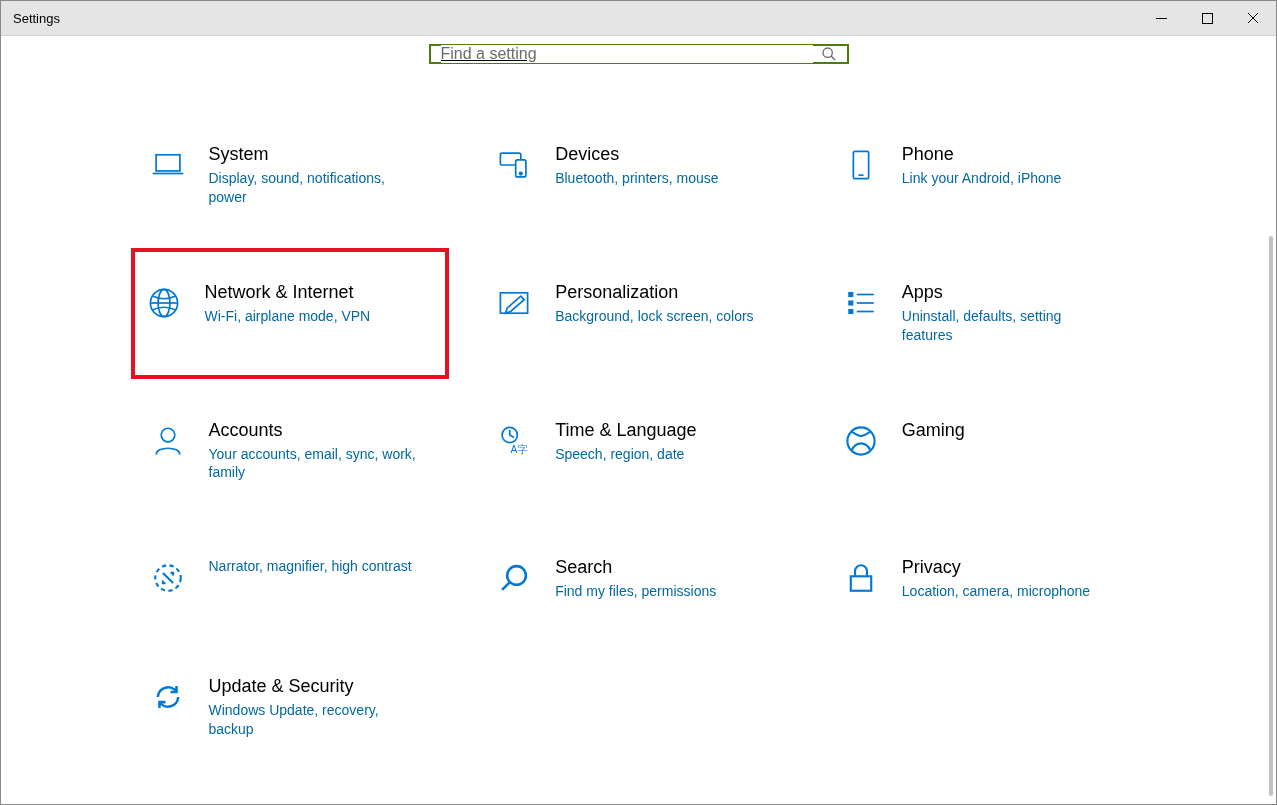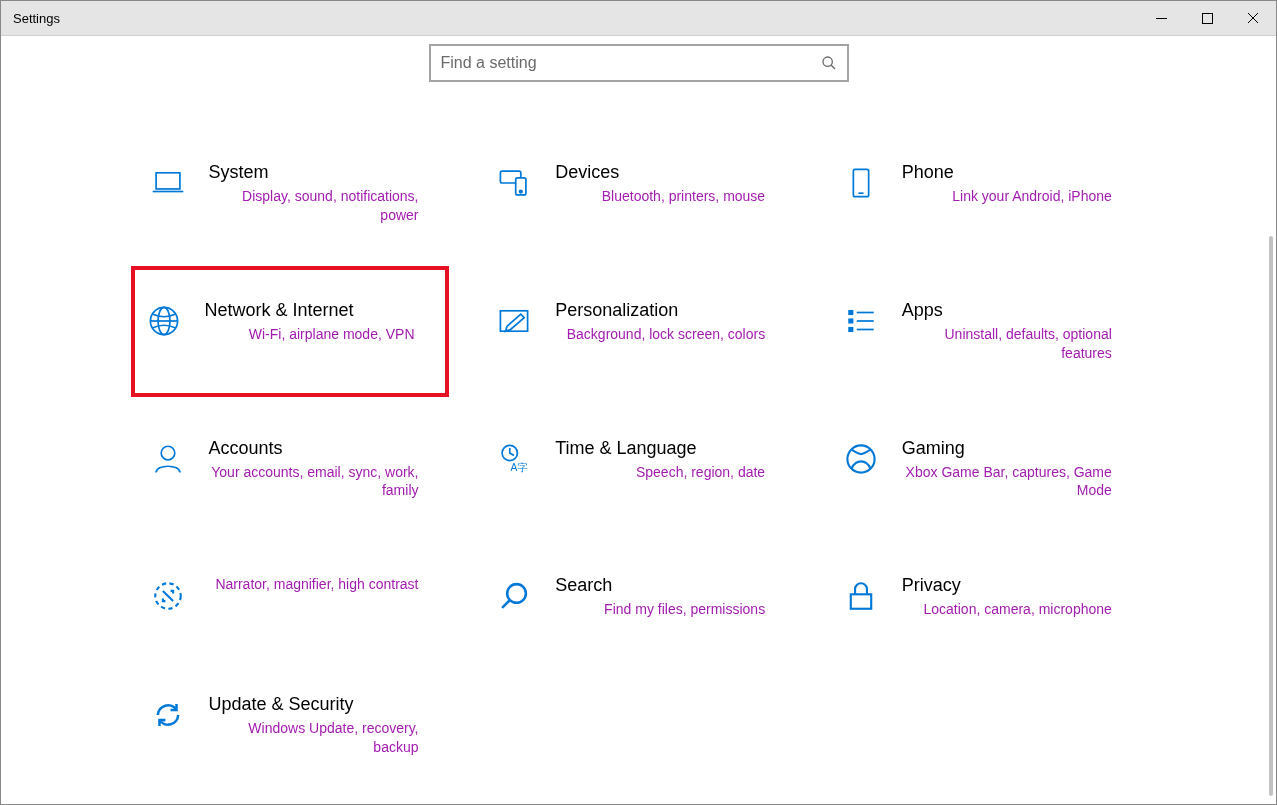--- a/index.html
+++ b/index.html
@@ -44,26 +44,27 @@
     height: calc(100% - 35px);
     overflow: hidden;
   }
   .searchwrap {
     display:flex;
     justify-content:center;
     margin-top: 8px;
   }
   .searchbox {
     width: 420px;
-    height: 38px;
-    border: 2px solid #a3a3a3;
+    height: 20px;
+    border: 2px solid #4d7c0f;
     display:flex;
     align-items:center;
     padding: 0 10px;
     justify-content: space-between;
+    text-decoration: underline;
   }
   .searchbox input {
     border:none;
     outline:none;
     font-size: 16px;
     width: 100%;
     color:#000;
   }
   .searchbox input::placeholder { color:#6b6b6b; }
   .search-ico { color:#6b6b6b; margin-left:8px; display:flex; }
@@ -101,24 +102,23 @@
   .cat-icon svg { width: 34px; height: 34px; }
   .cat-text { flex:1; }
   .cat-title {
     font-size: 18px;
     color:#000;
     font-weight: 400;
     margin-bottom: 4px;
   }
   .cat-desc {
     font-size: 14px;
-    color: #a21caf;
+    color: #0369a1;
     line-height: 1.35;
     max-width: 210px;
-    text-align: right;
   }
   .scrollbar-track {
     position:absolute;
     right:0;
     top:200px;
     width:10px;
     height:560px;
     background: transparent;
   }
   .scrollbar-thumb {
@@ -245,21 +245,21 @@
             <rect x="5" y="7" width="6" height="6"></rect>
             <rect x="5" y="17" width="6" height="6"></rect>
             <rect x="5" y="27" width="6" height="6"></rect>
             <rect x="15" y="9" width="20" height="2"></rect>
             <rect x="15" y="19" width="20" height="2"></rect>
             <rect x="15" y="29" width="20" height="2"></rect>
           </svg>
       </div>
       <div class="cat-text">
         <div class="cat-title">Apps</div>
-        <div class="cat-desc">Uninstall, defaults, optional features</div>
+        <div class="cat-desc">Uninstall, defaults, setting features</div>
       </div>
     </div>
 
     <div class="category">
       <div class="cat-icon">
         <svg viewBox="0 0 40 40" fill="none" stroke="#0078d7" stroke-width="2">
             <circle cx="20" cy="13" r="8"></circle>
             <path d="M6 36 C6 26 34 26 34 36"></path>
           </svg>
       </div>
@@ -286,21 +286,20 @@
     <div class="category">
       <div class="cat-icon">
         <svg viewBox="0 0 40 40" fill="none" stroke="#0078d7" stroke-width="2.5">
             <circle cx="20" cy="20" r="16"></circle>
             <path d="M9 9 C20 16 20 16 31 9"></path>
             <path d="M9 31 C14 20 26 20 31 31"></path>
           </svg>
       </div>
       <div class="cat-text">
         <div class="cat-title">Gaming</div>
-        <div class="cat-desc">Xbox Game Bar, captures, Game Mode</div>
       </div>
     </div>
 
     <div class="category">
       <div class="cat-icon">
         <svg viewBox="0 0 40 40" fill="none" stroke="#0078d7" stroke-width="2.5" stroke-dasharray="5,4">
             <circle cx="20" cy="20" r="15"></circle>
             <path d="M14 14 L26 26" stroke-dasharray="0"></path>
             <polyline points="23,14 26,14 26,17" stroke-dasharray="0"></polyline>
             <polyline points="17,26 14,26 14,23" stroke-dasharray="0"></polyline>

